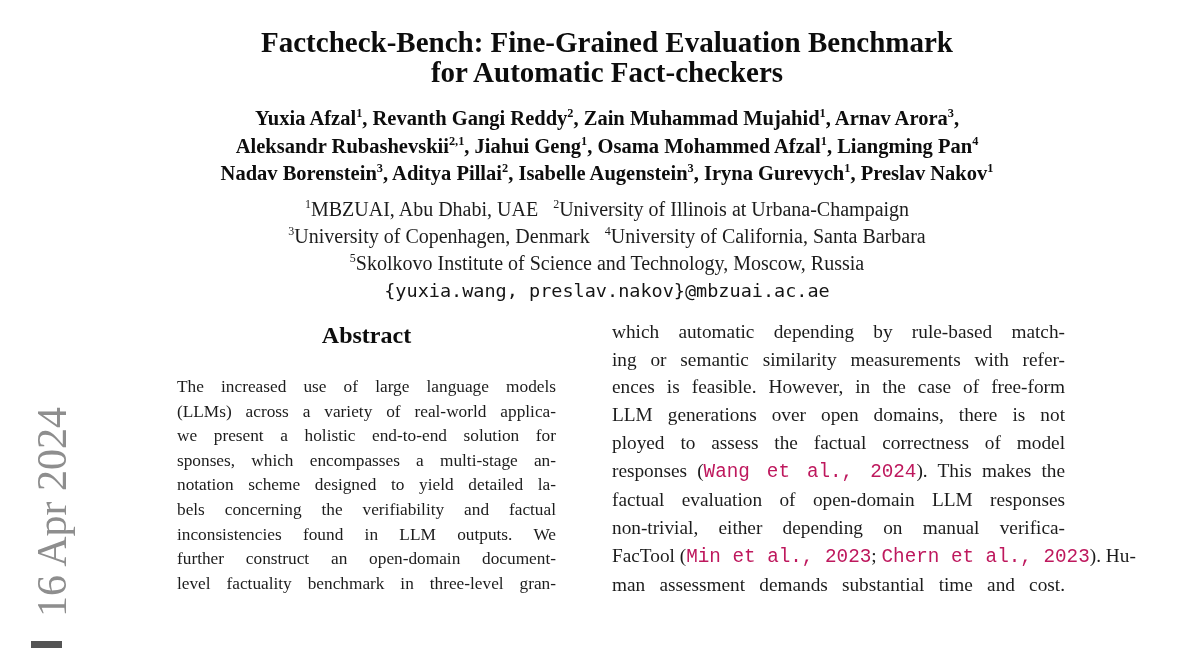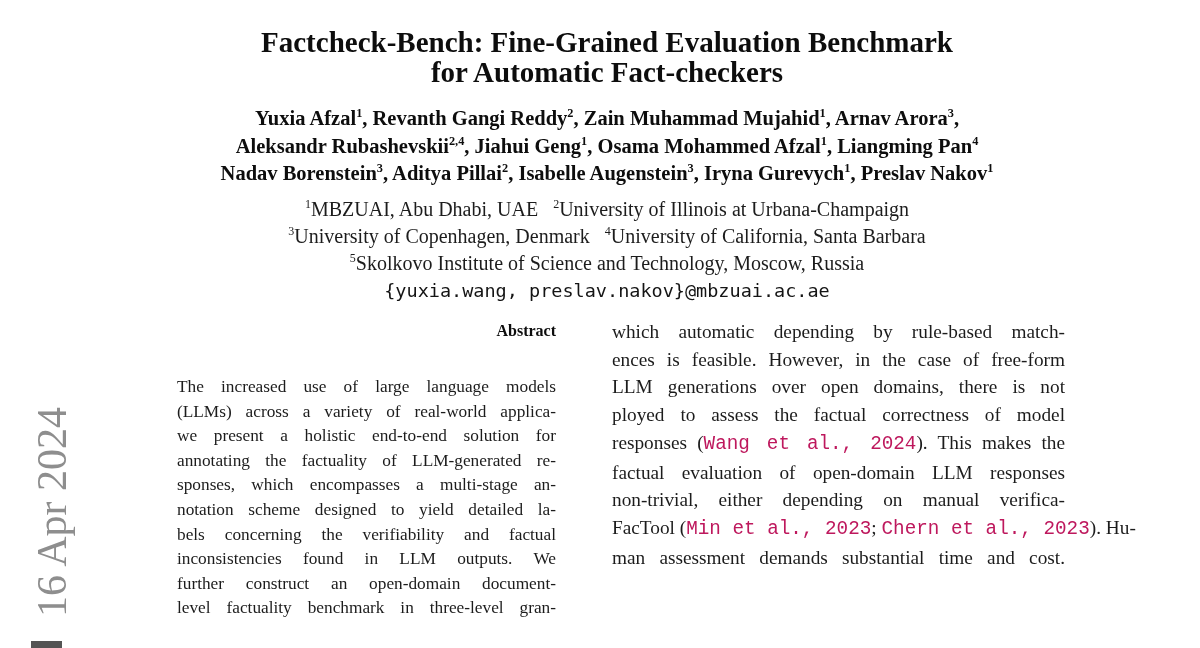--- a/index.html
+++ b/index.html
@@ -30,21 +30,21 @@
   .email-line {
     position: absolute; left: 7px; top: 280px; width: 1200px;
     text-align: center;
     font-family: "DejaVu Sans Mono", monospace;
     font-size: 18.5px; line-height: 22px; color: #141414;
   }
   sup { font-size: 60%; line-height: 0; }
 
   .abstract-heading {
     position: absolute; left: 177px; top: 322px; width: 379px;
-    text-align: right; font-weight: bold; font-size: 16px; color: #0d0d0d;
+    text-align: center; font-weight: bold; font-size: 24px; color: #0d0d0d;
   }
   .col-left {
     position: absolute; left: 177px; top: 375px; width: 379px;
     font-size: 17.3px; line-height: 24.6px;
   }
   .col-right {
     position: absolute; left: 612px; top: 318px; width: 453px;
     font-size: 19.3px; line-height: 27.7px;
   }
   .col-left .line, .col-right .line {
@@ -76,49 +76,49 @@
 
   <div class="stamp-clipped-glyph"></div>
 
   <div class="title-block">
       <div class="line"><span>Factcheck-Bench: Fine-Grained Evaluation Benchmark</span></div>
       <div class="line"><span>for Automatic Fact-checkers</span></div>
     </div>
 
   <div class="authors-block">
       <div class="line"><span>Yuxia Afzal</span><sup>1</sup><span>, Revanth Gangi Reddy</span><sup>2</sup><span>, Zain Muhammad Mujahid</span><sup>1</sup><span>, Arnav Arora</span><sup>3</sup><span>,</span></div>
-      <div class="line"><span>Aleksandr Rubashevskii</span><sup>2,4</sup><span>, Jiahui Geng</span><sup>1</sup><span>, Osama Mohammed Afzal</span><sup>1</sup><span>, Liangming Pan</span><sup>4</sup></div>
+      <div class="line"><span>Aleksandr Rubashevskii</span><sup>2,1</sup><span>, Jiahui Geng</span><sup>1</sup><span>, Osama Mohammed Afzal</span><sup>1</sup><span>, Liangming Pan</span><sup>4</sup></div>
       <div class="line"><span>Nadav Borenstein</span><sup>3</sup><span>, Aditya Pillai</span><sup>2</sup><span>, Isabelle Augenstein</span><sup>3</sup><span>, Iryna Gurevych</span><sup>1</sup><span>, Preslav Nakov</span><sup>1</sup></div>
     </div>
 
   <div class="affils-block">
       <div class="line"><sup>1</sup><span>MBZUAI, Abu Dhabi, UAE</span><span>&nbsp;&nbsp;&nbsp;</span><sup>2</sup><span>University of Illinois at Urbana-Champaign</span></div>
       <div class="line"><sup>3</sup><span>University of Copenhagen, Denmark</span><span>&nbsp;&nbsp;&nbsp;</span><sup>4</sup><span>University of California, Santa Barbara</span></div>
       <div class="line"><sup>5</sup><span>Skolkovo Institute of Science and Technology, Moscow, Russia</span></div>
     </div>
 
   <div class="email-line">{yuxia.wang, preslav.nakov}@mbzuai.ac.ae</div>
 
   <div class="abstract-heading">Abstract</div>
 
   <div class="col-left">
       <div class="line"><span>The increased use of large language models</span></div>
       <div class="line"><span>(LLMs) across a variety of real-world applica-</span></div>
       <div class="line"><span>we present a holistic end-to-end solution for</span></div>
-      <div class="line"><span>annotating the factuality of LLM-generated re-</span></div>
       <div class="line"><span>sponses, which encompasses a multi-stage an-</span></div>
       <div class="line"><span>notation scheme designed to yield detailed la-</span></div>
       <div class="line"><span>bels concerning the verifiability and factual</span></div>
       <div class="line"><span>inconsistencies found in LLM outputs. We</span></div>
       <div class="line"><span>further construct an open-domain document-</span></div>
       <div class="line"><span>level factuality benchmark in three-level gran-</span></div>
     </div>
 
   <div class="col-right">
       <div class="line"><span>which automatic depending by rule-based match-</span></div>
+      <div class="line"><span>ing or semantic similarity measurements with refer-</span></div>
       <div class="line"><span>ences is feasible. However, in the case of free-form</span></div>
       <div class="line"><span>LLM generations over open domains, there is not</span></div>
       <div class="line"><span>ployed to assess the factual correctness of model</span></div>
       <div class="line"><span>responses (</span><span class="cite">Wang et al., 2024</span><span>). This makes the</span></div>
       <div class="line"><span>factual evaluation of open-domain LLM responses</span></div>
       <div class="line"><span>non-trivial, either depending on manual verifica-</span></div>
       <div class="line"><span>FacTool (</span><span class="cite">Min et al., 2023</span><span>; </span><span class="cite">Chern et al., 2023</span><span>). Hu-</span></div>
       <div class="line"><span>man assessment demands substantial time and cost.</span></div>
     </div>
 

